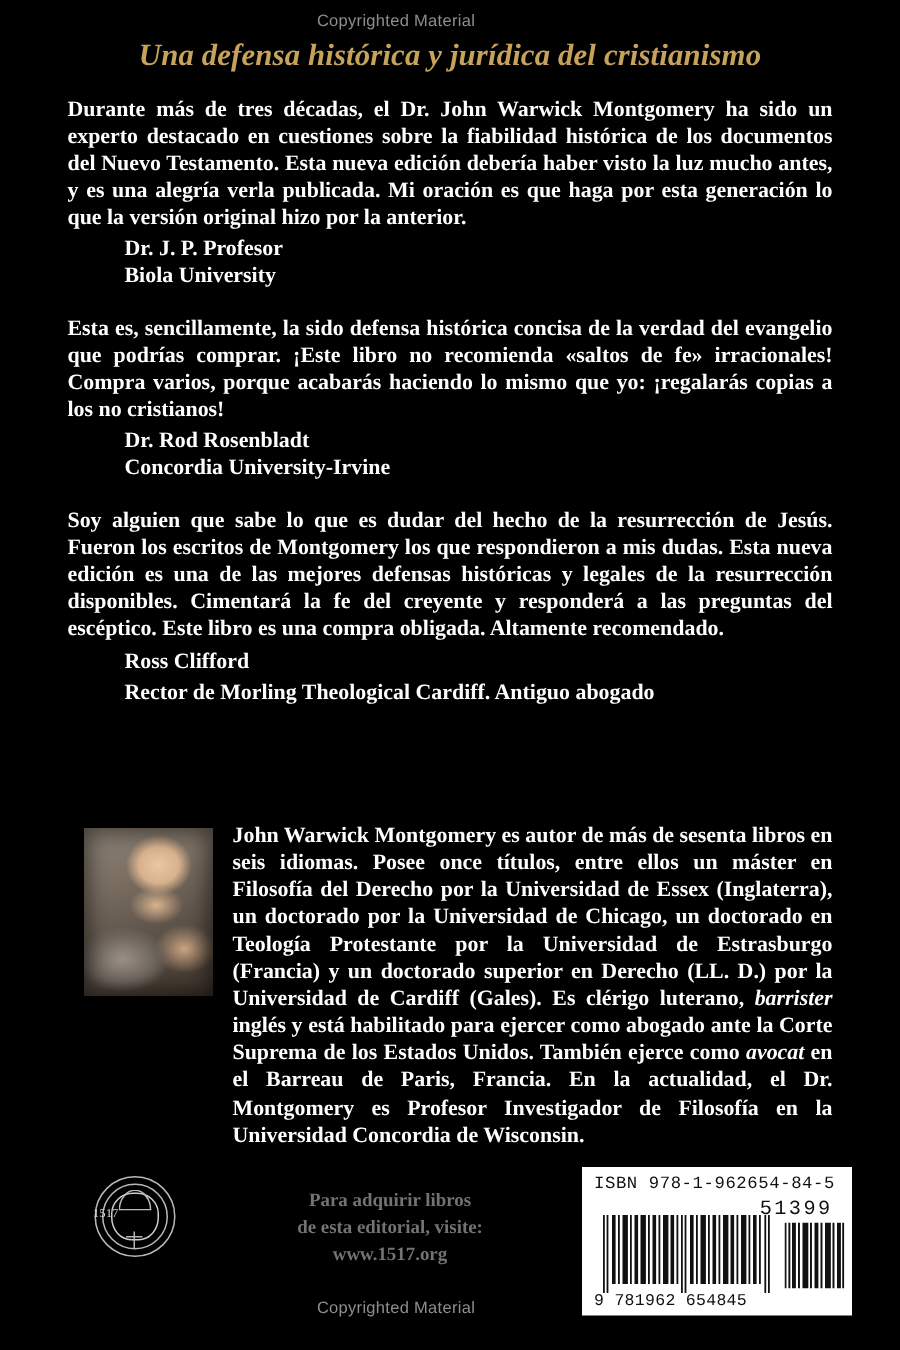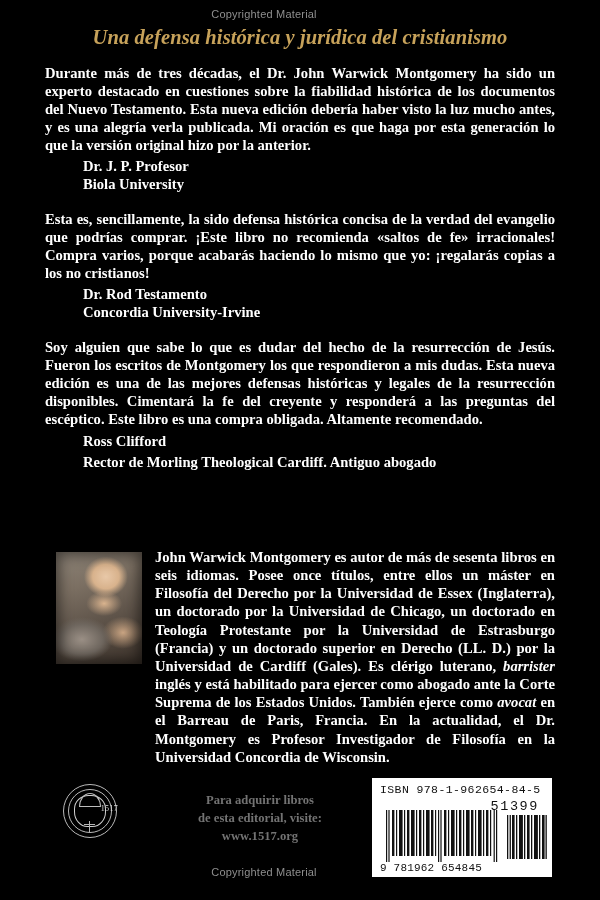--- a/index.html
+++ b/index.html
@@ -143,21 +143,21 @@
     position: absolute;
     left: 4px; top: -3px;
     width: 20px; height: 12px;
     border: 1px solid #bdbdbd;
     border-radius: 50% 50% 0 0 / 100% 100% 0 0;
   }
   #publisher-logo .year {
     position: absolute;
     left: 0; top: 21px;
     width: 56px;
-    text-align: right;
+    text-align: left;
     font-family: "Liberation Serif", serif;
     font-size: 8px;
     color: #dddddd;
     letter-spacing: 0.3px;
   }
   #publisher-logo .stem {
     position: absolute;
     left: 27px; top: 38px;
     width: 1px; height: 11px;
     background: #b5b5b5;
@@ -181,21 +181,21 @@
     font-size: 12.6px;
     line-height: 1.42;
     font-weight: bold;
     color: #737373;
     white-space: nowrap;
   }
 
   
   #barcode-box {
     position: absolute;
-    left: 372px;
+    left: 388px;
     top: 0px;
     width: 180px;
     height: 99px;
     background: #ffffff;
     padding: 5px 6px 0 8px;
     box-sizing: border-box;
   }
   #isbn-text {
     font-family: "Liberation Mono", "DejaVu Sans Mono", monospace;
     font-size: 11.5px;
@@ -257,21 +257,21 @@
       <p class="endorsement-text">Durante más de tres décadas, el Dr. John Warwick Montgomery ha sido un experto destacado en cuestiones sobre la fiabilidad histórica de los documentos del Nuevo Testamento. Esta nueva edición debería haber visto la luz mucho antes, y es una alegría verla publicada. Mi oración es que haga por esta generación lo que la versión original hizo por la anterior.</p>
       <div class="endorsement-attrib">
         <div class="attrib-line">Dr. J. P. Profesor</div>
         <div class="attrib-line">Biola University</div>
       </div>
     </div>
 
     <div class="endorsement">
       <p class="endorsement-text">Esta es, sencillamente, la sido defensa histórica concisa de la verdad del evangelio que podrías comprar. ¡Este libro no recomienda «saltos de fe» irracionales! Compra varios, porque acabarás haciendo lo mismo que yo: ¡regalarás copias a los no cristianos!</p>
       <div class="endorsement-attrib">
-        <div class="attrib-line">Dr. Rod Testamento</div>
+        <div class="attrib-line">Dr. Rod Rosenbladt</div>
         <div class="attrib-line">Concordia University-Irvine</div>
       </div>
     </div>
 
     <div class="endorsement">
       <p class="endorsement-text">Soy alguien que sabe lo que es dudar del hecho de la resurrección de Jesús. Fueron los escritos de Montgomery los que respondieron a mis dudas. Esta nueva edición es una de las mejores defensas históricas y legales de la resurrección disponibles. Cimentará la fe del creyente y responderá a las preguntas del escéptico. Este libro es una compra obligada. Altamente recomendado.</p>
       <div class="endorsement-attrib attrib-spaced">
         <div class="attrib-line">Ross Clifford</div>
         <div class="attrib-line">Rector de Morling Theological Cardiff. Antiguo abogado</div>
       </div>

